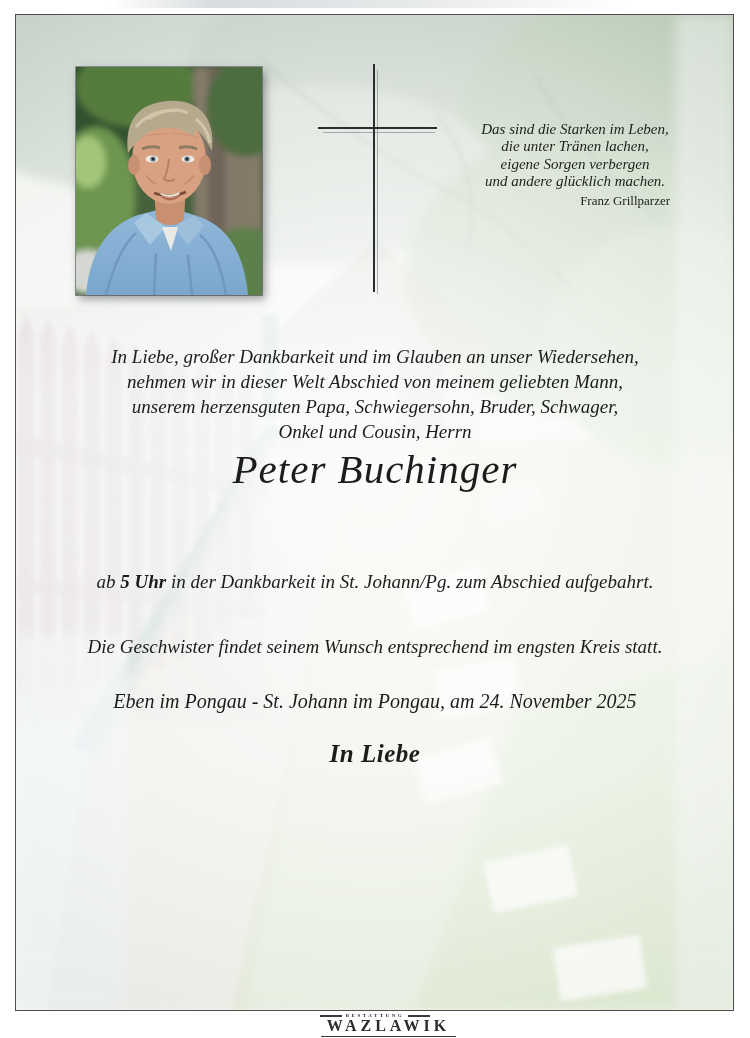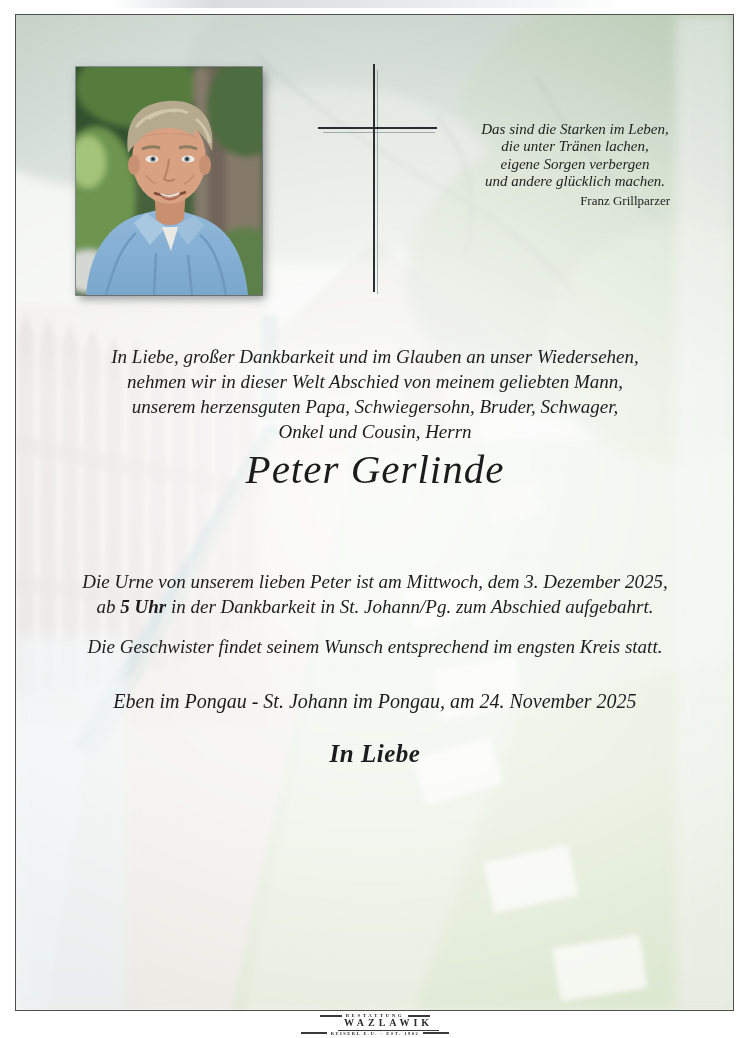--- a/index.html
+++ b/index.html
@@ -41,21 +41,21 @@
   .inliebe{top:740px;font-size:25px;font-weight:bold;letter-spacing:.5px;}
   .fam{z-index:6;}
   .fam-line{position:absolute;left:15px;right:15px;text-align:center;font-style:italic;}
   .seg-sm{font-size:14.5px;}
   .seg-lg{font-size:19.5px;}
   
   .logo{position:absolute;left:0;right:0;top:1013px;z-index:6;display:flex;flex-direction:column;align-items:center;font-style:normal;color:#2c2c2c;}
   .logo-row{display:flex;align-items:center;gap:4px;}
   .logo-row .dash{width:22px;height:2px;background:#3a3a3a;}
   .logo-top{font-size:5px;letter-spacing:2.5px;font-weight:bold;}
-  .logo-name{font-size:10px;letter-spacing:4px;font-weight:bold;border-bottom:1.5px solid #3a3a3a;padding:0 6px 1px 6px;line-height:1.05;margin-left:27px;}
+  .logo-name{font-size:16px;letter-spacing:4px;font-weight:bold;border-bottom:1.5px solid #3a3a3a;padding:0 6px 1px 6px;line-height:1.05;margin-left:27px;}
   .logo-sub{font-size:4.5px;letter-spacing:1.5px;font-weight:bold;}
   .logo-sub-row .dash{width:26px;height:1.5px;}
 </style>
 </head>
 <body>
 
 <div class="page">
 
   <div class="scan-streak"></div>
 
@@ -231,25 +231,24 @@
 Onkel und Cousin, Herrn</div>
 
   <div class="tb quote">
     <div class="multiline">Das sind die Starken im Leben,
 die unter Tränen lachen,
 eigene Sorgen verbergen
 und andere glücklich machen.</div>
     <div class="quote-attr">Franz Grillparzer</div>
   </div>
 
-  <div class="tb name">Peter Gerlinde</div>
+  <div class="tb name">Peter Buchinger</div>
 
 
   <div class="tb urn">
-    <div>Die Urne von unserem lieben Peter ist am Mittwoch, dem 3. Dezember 2025,</div>
     <div><span>ab </span><span class="b">5 Uhr</span><span> in der Dankbarkeit in St. Johann/Pg. zum Abschied aufgebahrt.</span></div>
   </div>
 
   <div class="tb feier">Die Geschwister findet seinem Wunsch entsprechend im engsten Kreis statt.</div>
 
   <div class="tb dateline">Eben im Pongau - St. Johann im Pongau, am 24. November 2025</div>
 
   <div class="tb inliebe">In Liebe</div>
 
   <div class="fam">

